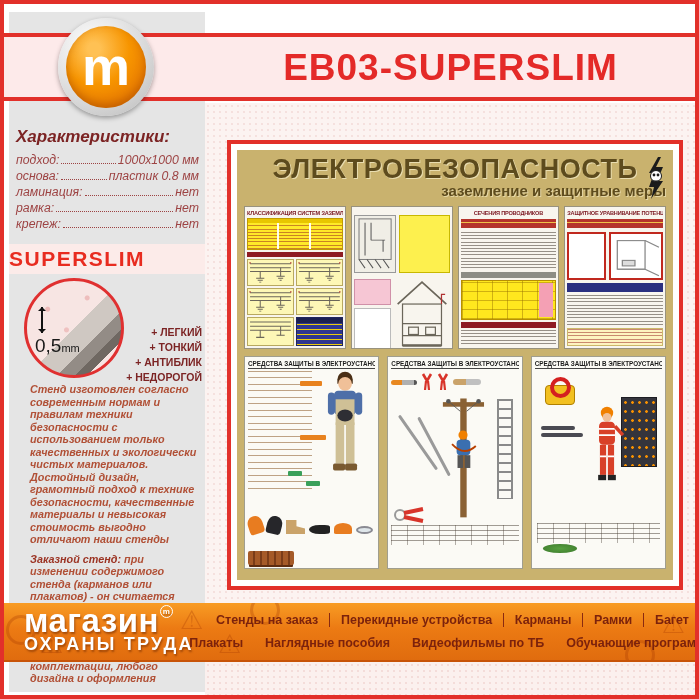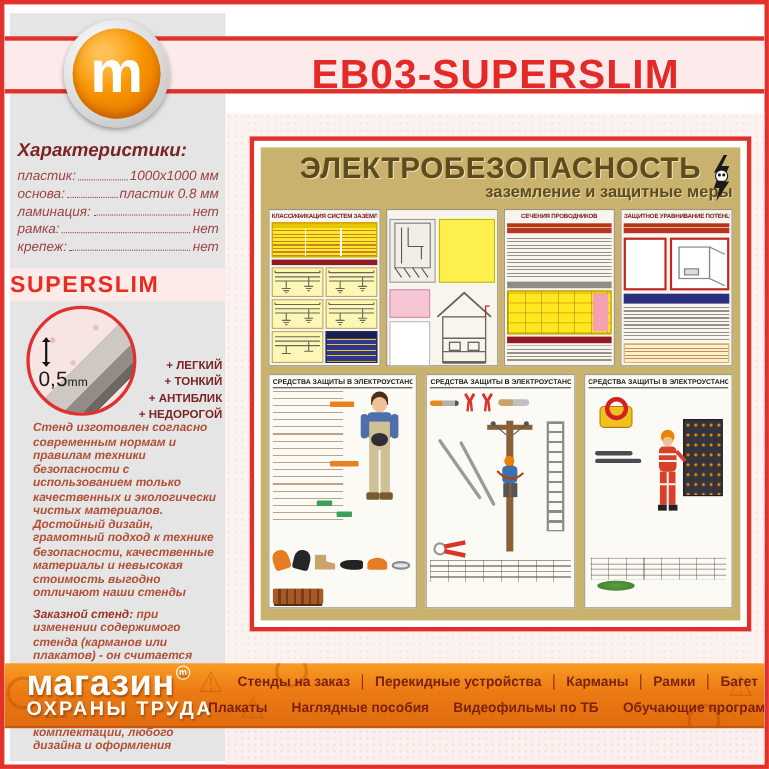--- a/index.html
+++ b/index.html
@@ -7,21 +7,21 @@
   .page{position:relative;width:699px;height:699px;border:4px solid #e2302a;background:#fff;overflow:hidden;}
 
   
   .sidebar-bg{position:absolute;left:5px;top:8px;width:196px;bottom:3px;background:#e5e5e5;}
   .main-bg{position:absolute;left:201px;top:99px;right:0;height:500px;background:#fcf3f1;
     background-image:radial-gradient(rgba(232,190,186,.35) .8px,transparent 1.1px);background-size:6px 6px;}
   .footer-sub{position:absolute;left:201px;top:658px;right:0;bottom:0;background:#fbf0ee;
     background-image:radial-gradient(rgba(232,190,186,.4) .8px,transparent 1.1px);background-size:6px 6px;}
 
   
-  .banner{position:absolute;left:0;right:0;top:29px;height:52px;background:#fdeaea;
+  .banner{position:absolute;left:0;right:0;top:29px;height:68px;background:#fdeaea;
     border-top:4px solid #e2302a;border-bottom:4px solid #e2302a;}
   .banner-title{position:absolute;left:210px;right:8px;top:0;height:62px;line-height:62px;text-align:center;
     font-size:37px;font-weight:bold;color:#e42a28;letter-spacing:1px;white-space:nowrap;}
 
   
   .logo{position:absolute;left:54px;top:14px;width:96px;height:98px;border-radius:50%;
     background:radial-gradient(circle at 35% 30%,#ffffff,#d8d8d8 60%,#b8b8b8);
     box-shadow:0 2px 5px rgba(0,0,0,.35);}
   .logo-inner{position:absolute;left:8px;top:8px;right:8px;bottom:8px;border-radius:50%;
     background:radial-gradient(circle at 35% 28%,#ffc154 8%,#f79500 45%,#e97c00 75%,#d96e00);
@@ -57,21 +57,21 @@
   .benefits{position:absolute;left:110px;top:321px;width:88px;text-align:right;}
   .benefit{font-size:10.5px;font-weight:bold;color:#7c2424;line-height:15px;white-space:nowrap;}
 
   
   .desc{position:absolute;left:12px;top:379px;width:186px;font-size:10.8px;font-style:italic;
     color:#b15036;line-height:12.5px;}
   .desc p{margin:0 0 7px 14px;font-weight:bold;}
   .desc b{color:#9c3424;}
 
   
-  .poster{position:absolute;left:223px;top:120px;width:456px;height:450px;border:4px solid #e2302a;background:#fff;padding:6px;}
+  .poster{position:absolute;left:223px;top:136px;width:456px;height:450px;border:4px solid #e2302a;background:#fff;padding:6px;}
   .poster-bg{position:relative;width:100%;height:100%;background:#c9b26e;padding:6px 7px;}
   .poster-title{text-align:center;font-size:27px;font-weight:bold;color:#5d4b1d;letter-spacing:.5px;line-height:27px;
     text-shadow:1px 1px 0 rgba(255,250,220,.6);}
   .poster-subtitle{text-align:right;font-size:15px;font-weight:bold;color:#5d4b1d;line-height:16px;
     text-shadow:1px 1px 0 rgba(255,250,220,.5);}
   .skull{position:absolute;right:5px;top:7px;}
 
   .top-row{margin-top:7px;display:flex;gap:5px;height:143px;}
   .panel{flex:1;background:#f8f5ee;border:1px solid #98927e;padding:2px;display:flex;flex-direction:column;overflow:hidden;}
   .p-head{font-size:5.6px;font-weight:bold;color:#7a1620;text-align:center;line-height:8px;white-space:nowrap;overflow:hidden;letter-spacing:-.2px;}
@@ -172,21 +172,21 @@
 
   <div class="logo">
     <div class="logo-inner">
       <div class="logo-m">m</div>
     </div>
   </div>
 
   <div class="specs-title">Характеристики:</div>
   <div class="specs">
     <div class="spec-row">
-      <span>пластик:</span>
+      <span>подход:</span>
       <span class="dots"></span>
       <span class="val">1000х1000 мм</span>
     </div>
     <div class="spec-row">
       <span>основа:</span>
       <span class="dots"></span>
       <span class="val">пластик 0.8 мм</span>
     </div>
     <div class="spec-row">
       <span>ламинация:</span>

